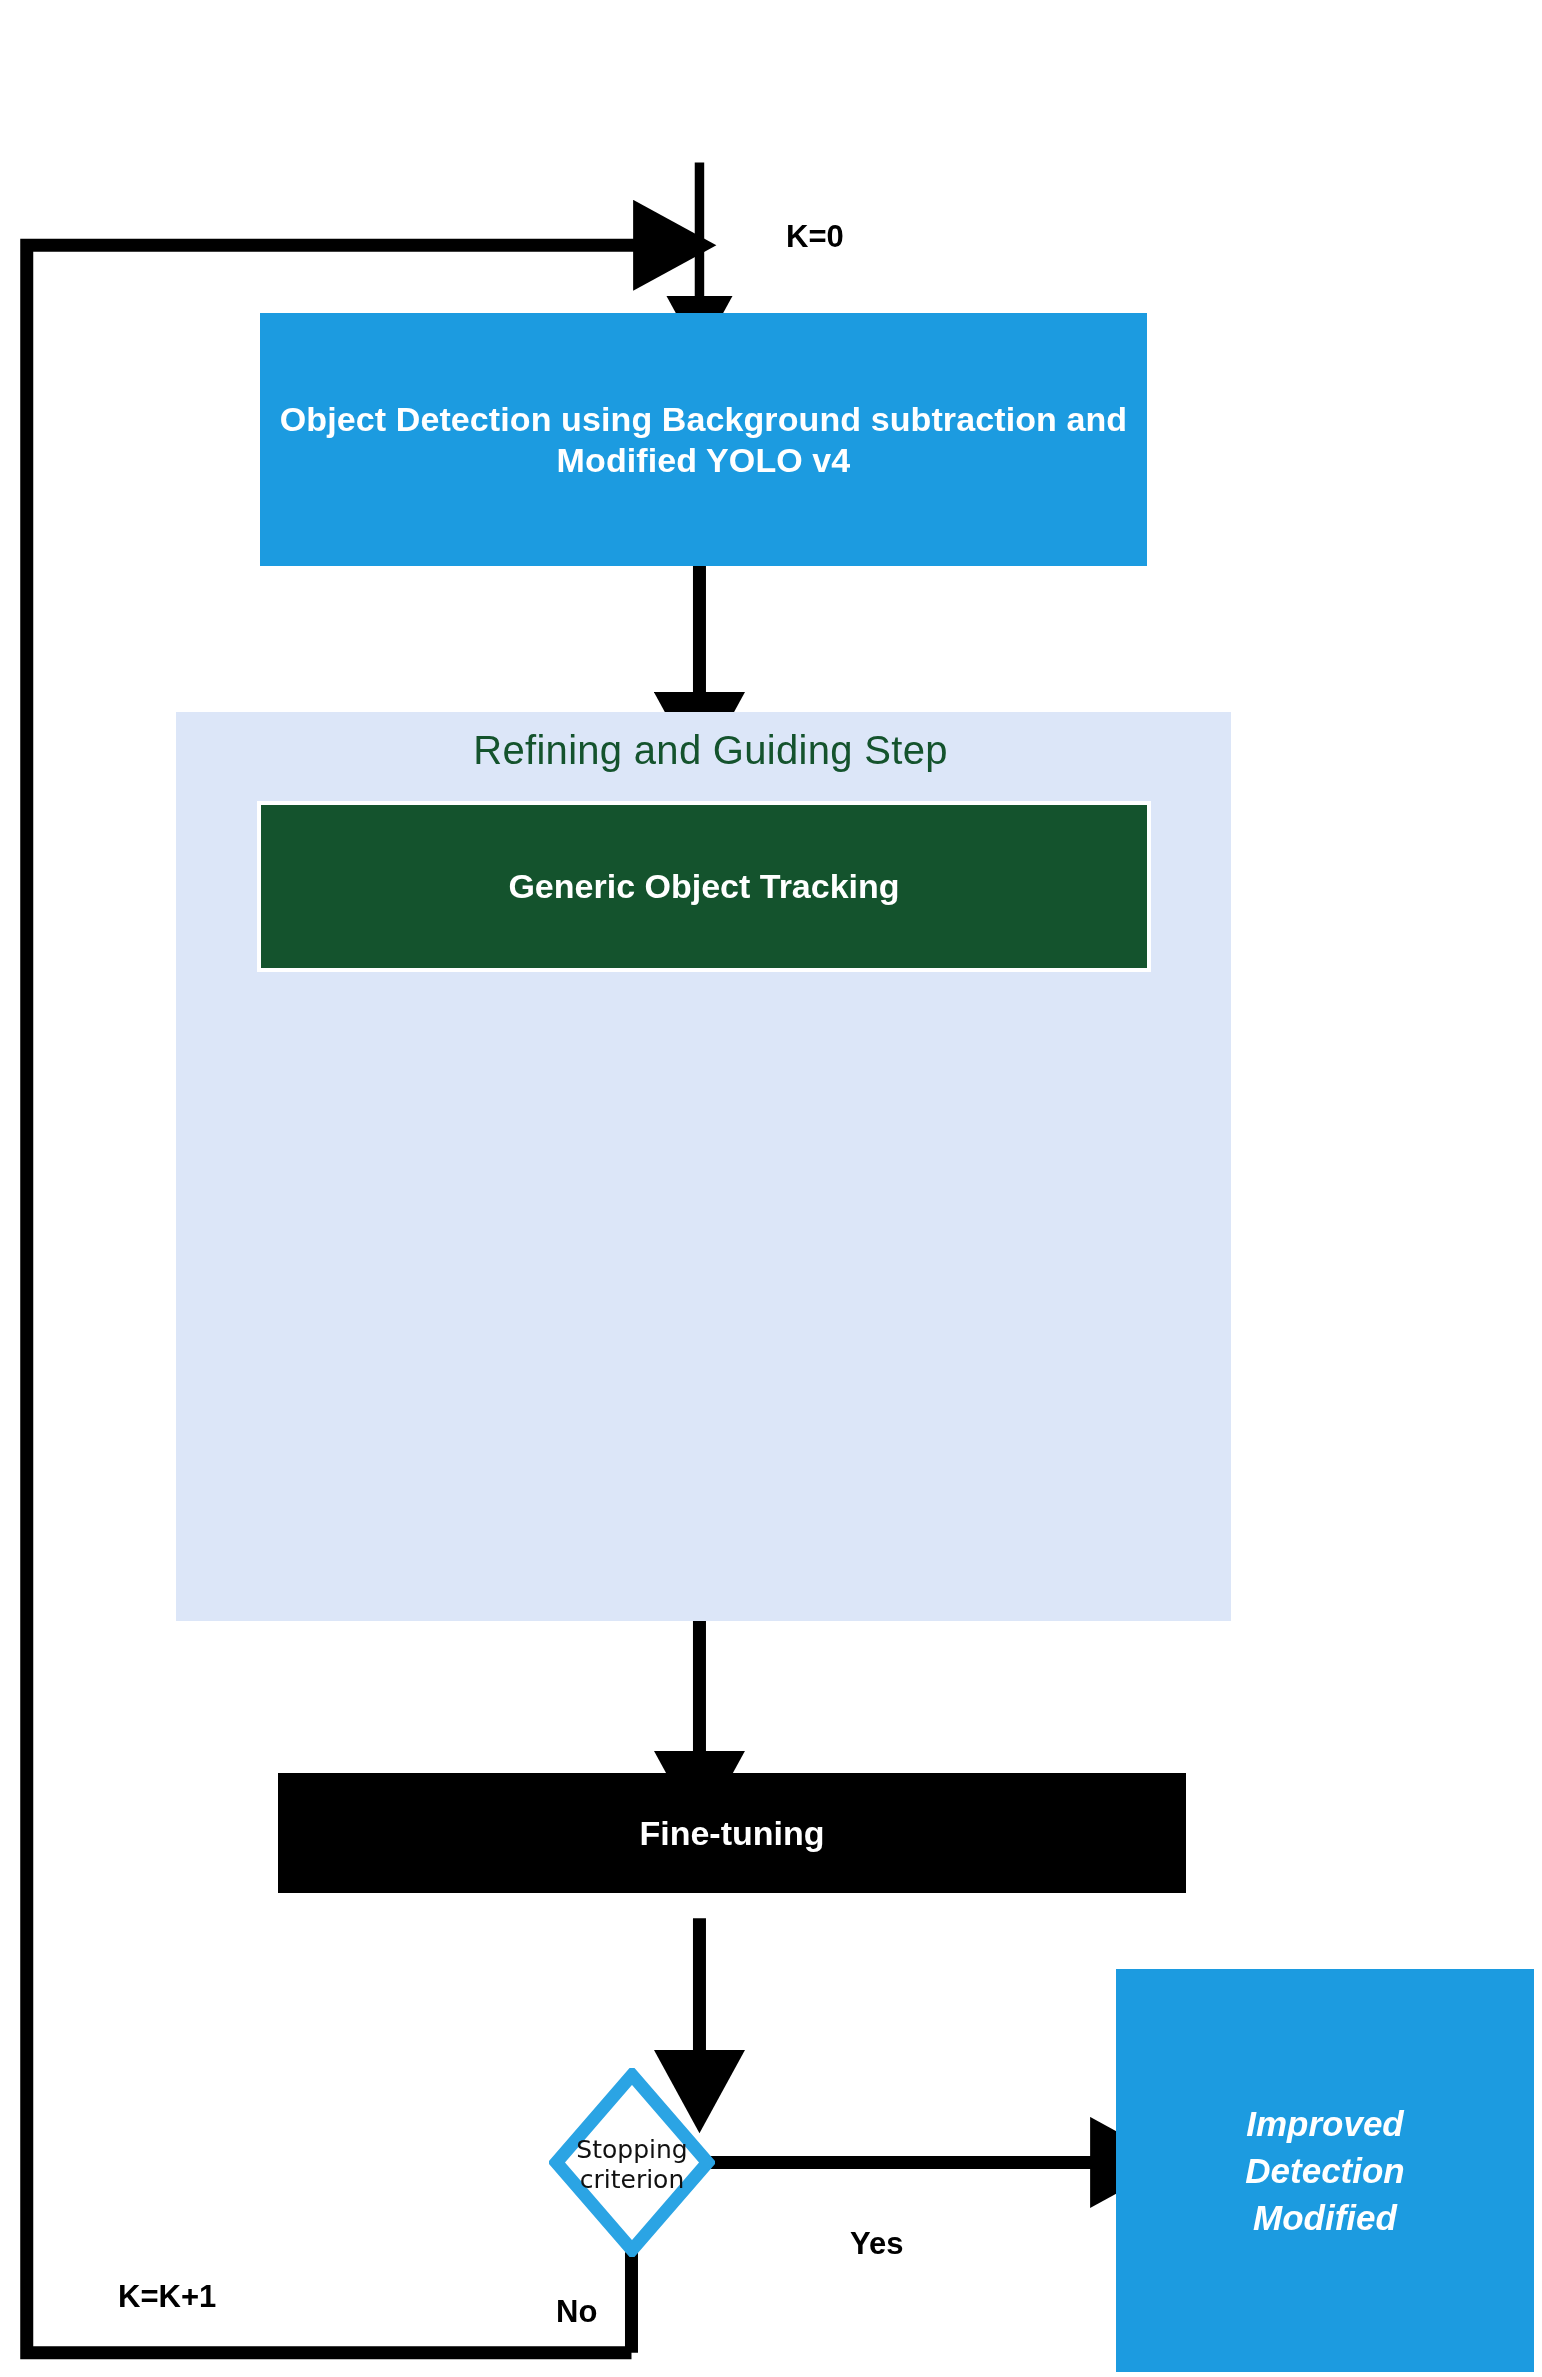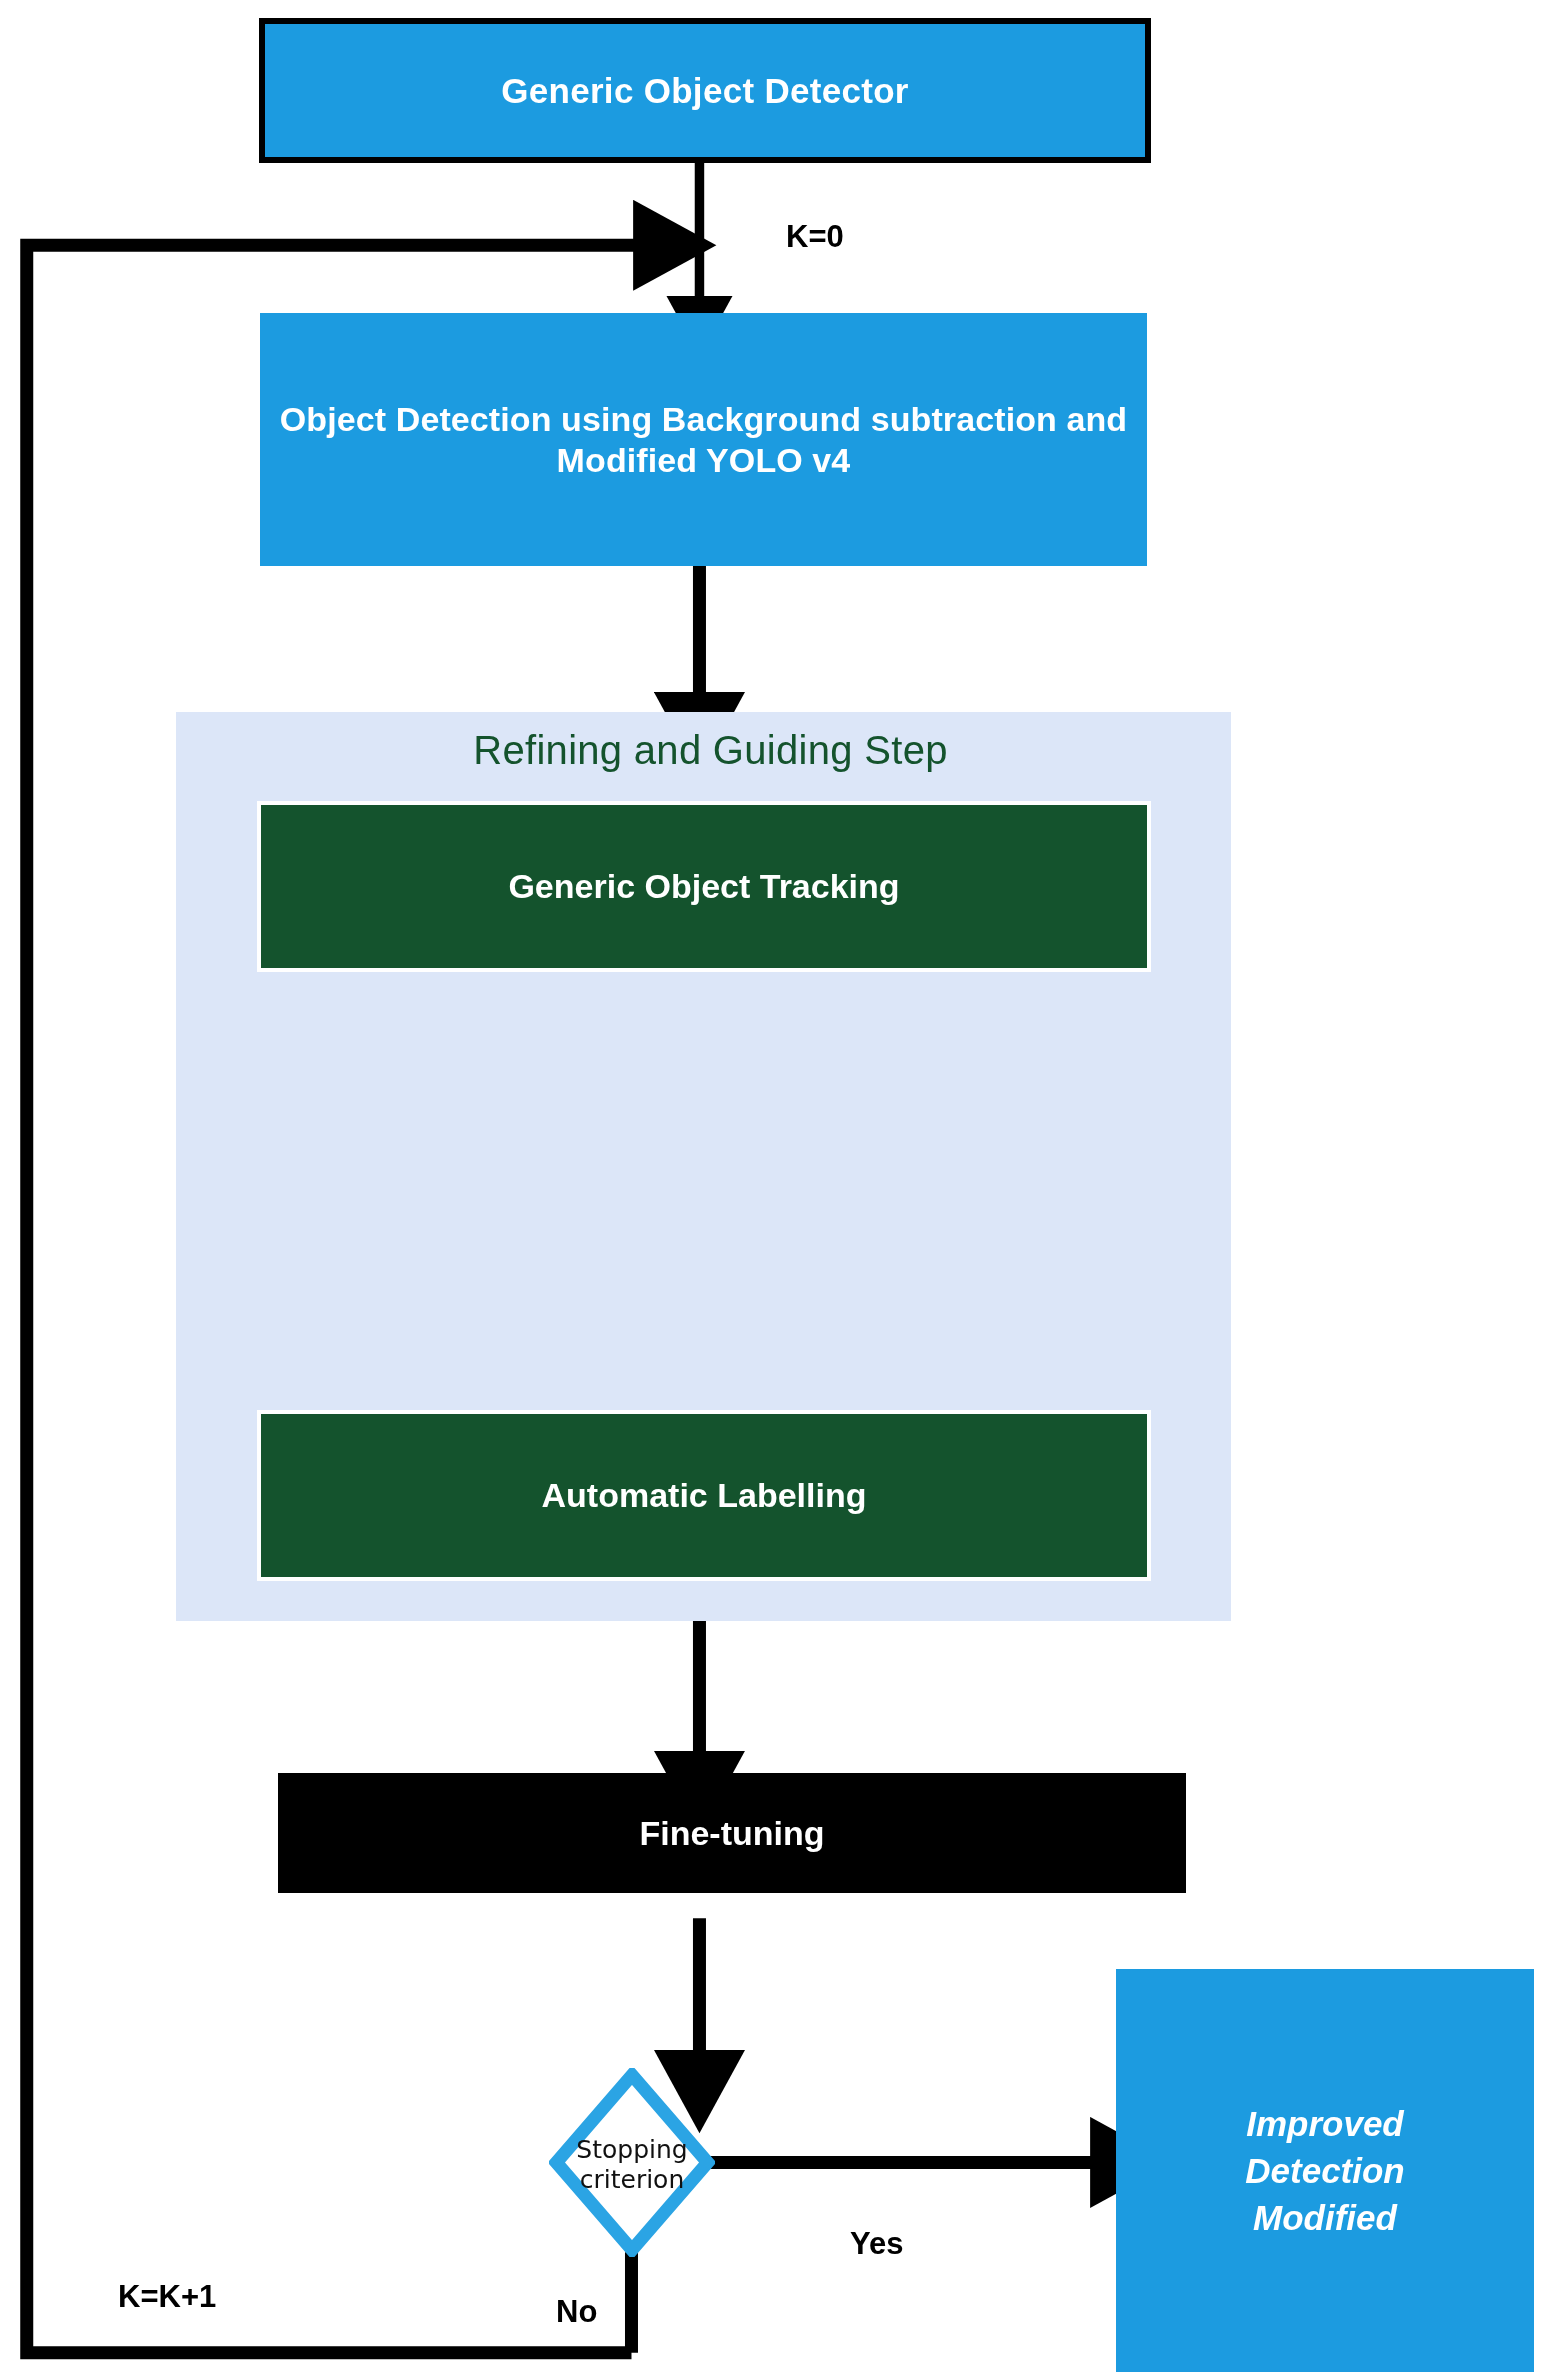--- a/index.html
+++ b/index.html
@@ -85,32 +85,30 @@
 
     <line x1="1183" y1="2675" x2="1183" y2="2986" stroke="#000000" stroke-width="22" marker-end="url(#ah)"></line>
 
     <line x1="1183" y1="3245" x2="1183" y2="3492" stroke="#000000" stroke-width="22" marker-end="url(#ah)"></line>
 
     <line x1="1200" y1="3658" x2="1868" y2="3658" stroke="#000000" stroke-width="22" marker-end="url(#ah)"></line>
 
     <line x1="1068" y1="3810" x2="1068" y2="3980" stroke="#000000" stroke-width="22"></line>
   </svg>
 
-  <div class="node" id="box-detector">Generic Object Detector</div>
 
   <div class="node" id="box-detection">Object Detection using Background subtraction and Modified YOLO v4</div>
 
   <div id="refining-container"></div>
 
   <div id="refining-title">Refining and Guiding Step</div>
 
   <div class="inner-box" id="box-tracking">Generic Object Tracking</div>
 
 
-  <div class="inner-box" id="box-labelling">Automatic Labelling</div>
 
   <div class="node" id="box-finetune">Fine-tuning</div>
 
   <div id="decision-diamond">
     <svg width="166" height="189" viewBox="0 0 280 320">
       <polygon points="140,12 268,160 140,308 12,160" fill="#FFFFFF" stroke="#2BA4E4" stroke-width="22" stroke-linejoin="miter"></polygon>
     </svg>
   </div>
   <div id="decision-label">
     <span>Stopping</span>

